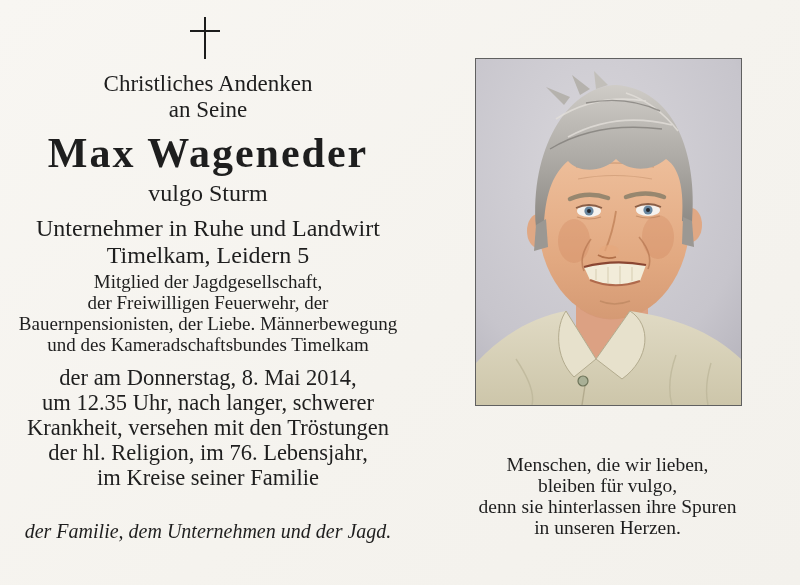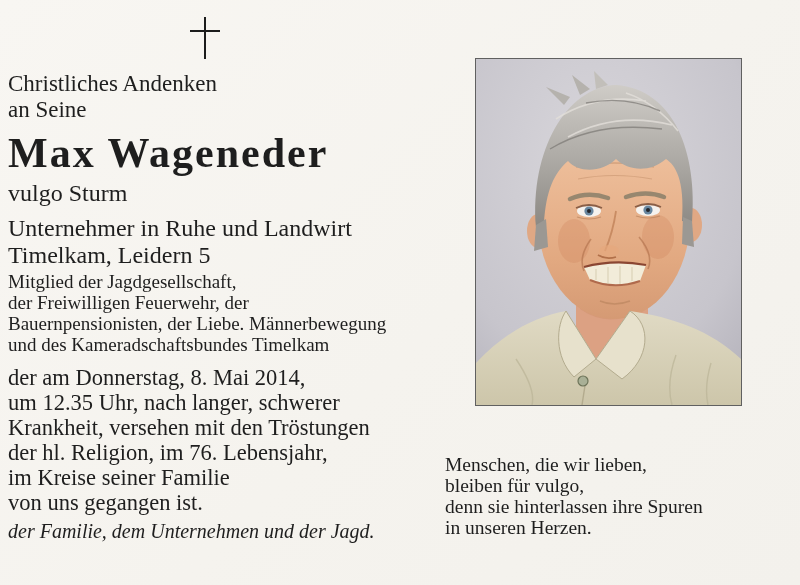--- a/index.html
+++ b/index.html
@@ -9,21 +9,21 @@
     background: #efede9;
   }
   .card {
     position: relative;
     width: 800px; height: 585px;
     background: linear-gradient(135deg, #f8f6f2 0%, #f5f3ee 55%, #f3f1ec 100%);
     color: #1e1e1e;
     overflow: hidden;
   }
   .abs { position: absolute; }
-  .centered { text-align: left; }
+  .centered { text-align: center; }
 
   
   .cross { left: 190px; top: 17px; width: 30px; height: 42px; }
   .cross .v {
     position: absolute; left: 14px; top: 0;
     width: 2px; height: 42px; background: #1c1c1c;
   }
   .cross .h {
     position: absolute; left: 0; top: 13px;
     width: 30px; height: 2px; background: #1c1c1c;
@@ -79,21 +79,20 @@
     <div>Bauernpensionisten, der Liebe. Männerbewegung</div>
     <div>und des Kameradschaftsbundes Timelkam</div>
   </div>
 
   <div class="abs leftcol centered passing">
     <div>der am Donnerstag, 8. Mai 2014,</div>
     <div>um 12.35 Uhr, nach langer, schwerer</div>
     <div>Krankheit, versehen mit den Tröstungen</div>
     <div>der hl. Religion, im 76. Lebensjahr,</div>
     <div>im Kreise seiner Familie</div>
-    <div>von uns gegangen ist.</div>
   </div>
 
   <div class="abs leftcol centered dedication">
     <div>der Familie, dem Unternehmen und der Jagd.</div>
   </div>
 
   <div class="abs photo-frame" title="Porträtfoto eines älteren Mannes mit grauem Haar und beigem Hemd">
     <svg width="265" height="346" viewBox="0 0 265 346" xmlns="http://www.w3.org/2000/svg">
       <defs>
         <radialGradient id="bgGrad" cx="45%" cy="30%" r="85%">

